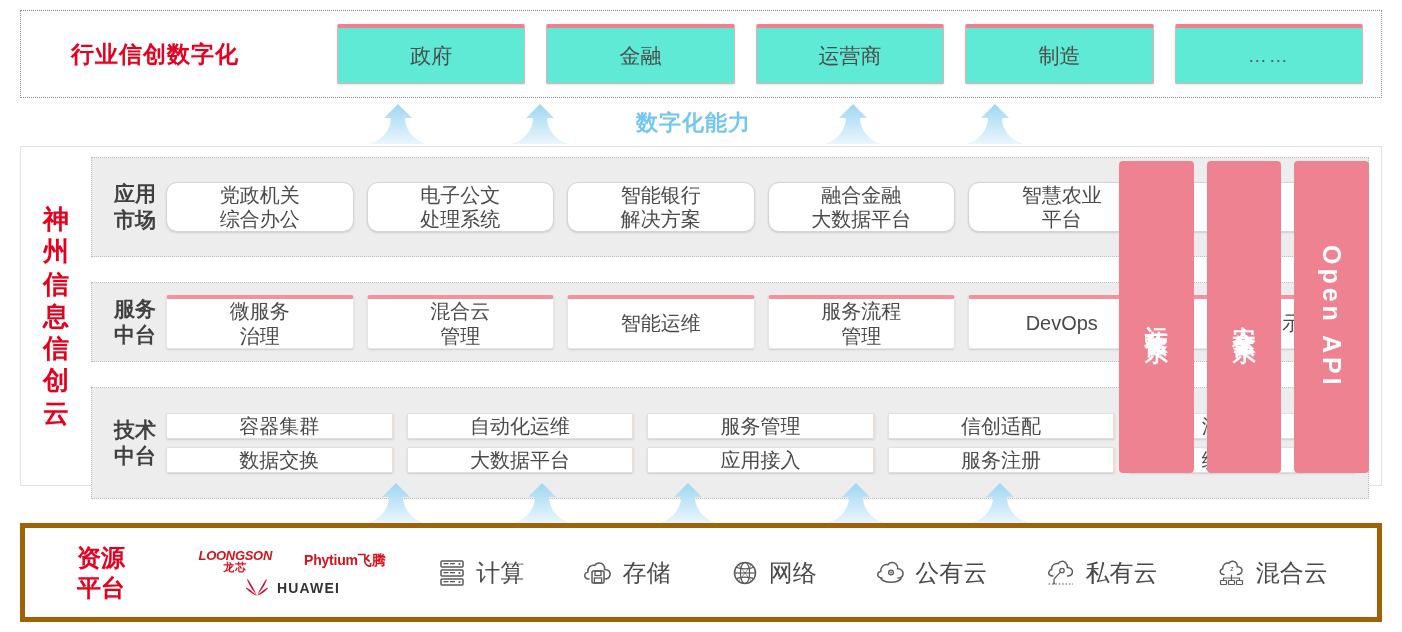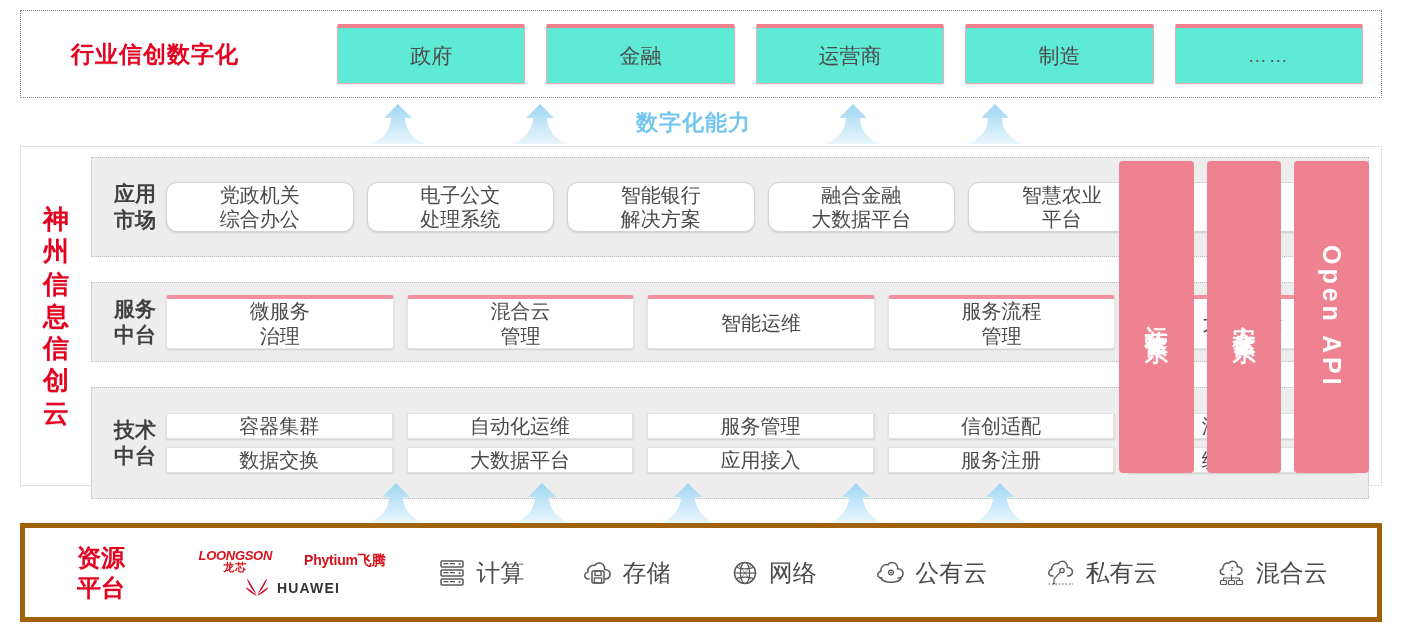--- a/index.html
+++ b/index.html
@@ -315,20 +315,21 @@
               <span>管理</span>
             </div>
           </div>
           <div class="cell cell-svc">智能运维</div>
           <div class="cell cell-svc">
             <div>
               <span>服务流程</span>
               <span>管理</span>
             </div>
           </div>
+          <div class="cell cell-svc">DevOps</div>
           <div class="cell cell-svc">大屏展示</div>
         </div>
       </div>
 
       <div class="layer layer-tech">
         <div class="layer-label">
           <span>技术</span>
           <span>中台</span>
         </div>
         <div class="layer-cells-stack">

